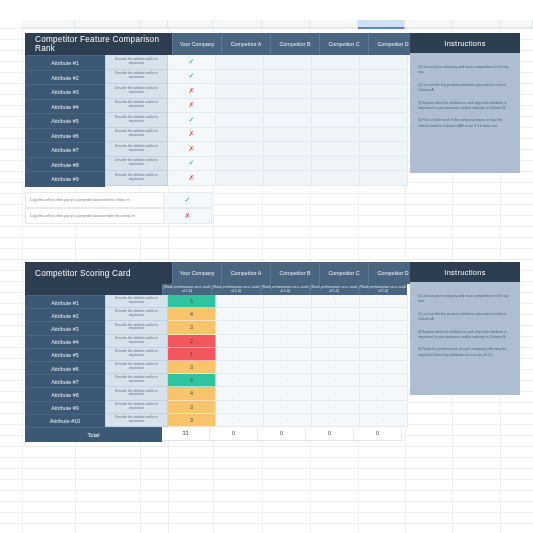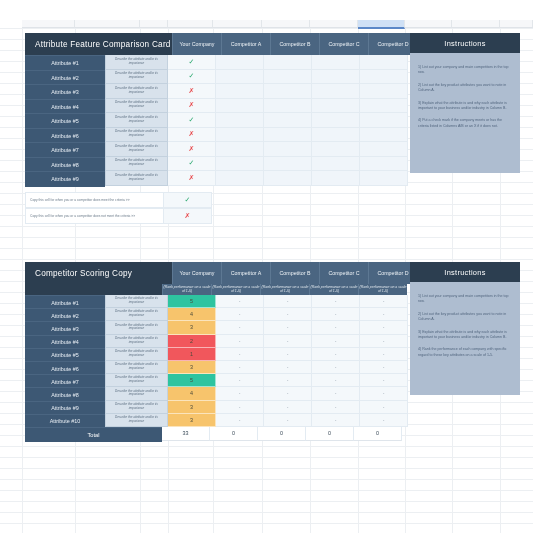--- a/index.html
+++ b/index.html
@@ -189,21 +189,21 @@
       <div class="colhdr" style="left: 262px; width: 47px;"></div>
       <div class="colhdr" style="left: 310px; width: 47px;"></div>
       <div class="colhdr sel" style="left: 358px; width: 46px;"></div>
       <div class="colhdr" style="left: 405px; width: 46px;"></div>
       <div class="colhdr" style="left: 452px; width: 47px;"></div>
       <div class="colhdr" style="left: 500px; width: 32px;"></div>
     </div>
   <div id="cards-root">
       <div class="card" style="left: 25px; top: 33px;">
         <div class="titlebar">
-          <div class="title-main" style="width: 137px;">Attribute Feature Comparison Card</div>
+          <div class="title-main" style="width: 137px;">Competitor Feature Comparison Rank</div>
           <div class="hcell" style="width: 48px;">Your Company</div>
           <div class="hcell" style="width: 48px;">Competitor A</div>
           <div class="hcell" style="width: 48px;">Competitor B</div>
           <div class="hcell" style="width: 48px;">Competitor C</div>
           <div class="hcell" style="width: 48px;">Competitor D</div>
         </div>
         <div class="row" style="height: 14.5px;">
           <div class="attr" style="width: 80px; height: 14.5px;">Attribute #1</div>
           <div class="desc" style="width: 55px; height: 13.5px;">Describe the attribute and/or its importance</div>
           <div class="val mark-y" style="width: 47px; height: 13.5px;">✓</div>
@@ -299,21 +299,21 @@
         <div class="instr-title">Instructions</div>
         <div class="instr-body">
           <p>1) List out your company and main competitors in the top row.</p>
           <p>2) List out the key product attributes you want to note in Column A.</p>
           <p>3) Explain what the attribute is and why each attribute is important to your business and/or industry in Column B.</p>
           <p>4) Put a check mark if the company meets or has the criteria listed in Columns A/B or an X if it does not.</p>
         </div>
       </div>
       <div class="card" style="left: 25px; top: 262px;">
         <div class="titlebar">
-          <div class="title-main" style="width: 137px;">Competitor Scoring Copy</div>
+          <div class="title-main" style="width: 137px;">Competitor Scoring Card</div>
           <div class="hcell" style="width: 48px;">Your Company</div>
           <div class="hcell" style="width: 48px;">Competitor A</div>
           <div class="hcell" style="width: 48px;">Competitor B</div>
           <div class="hcell" style="width: 48px;">Competitor C</div>
           <div class="hcell" style="width: 48px;">Competitor D</div>
         </div>
         <div class="titlebar" style="height: 11px;">
           <div style="width: 137px; background: rgb(44, 62, 80);"></div>
           <div class="hcell" style="width: 48px;">
             <div class="sub-l">(Rank performance on a scale of 1-5)</div>

